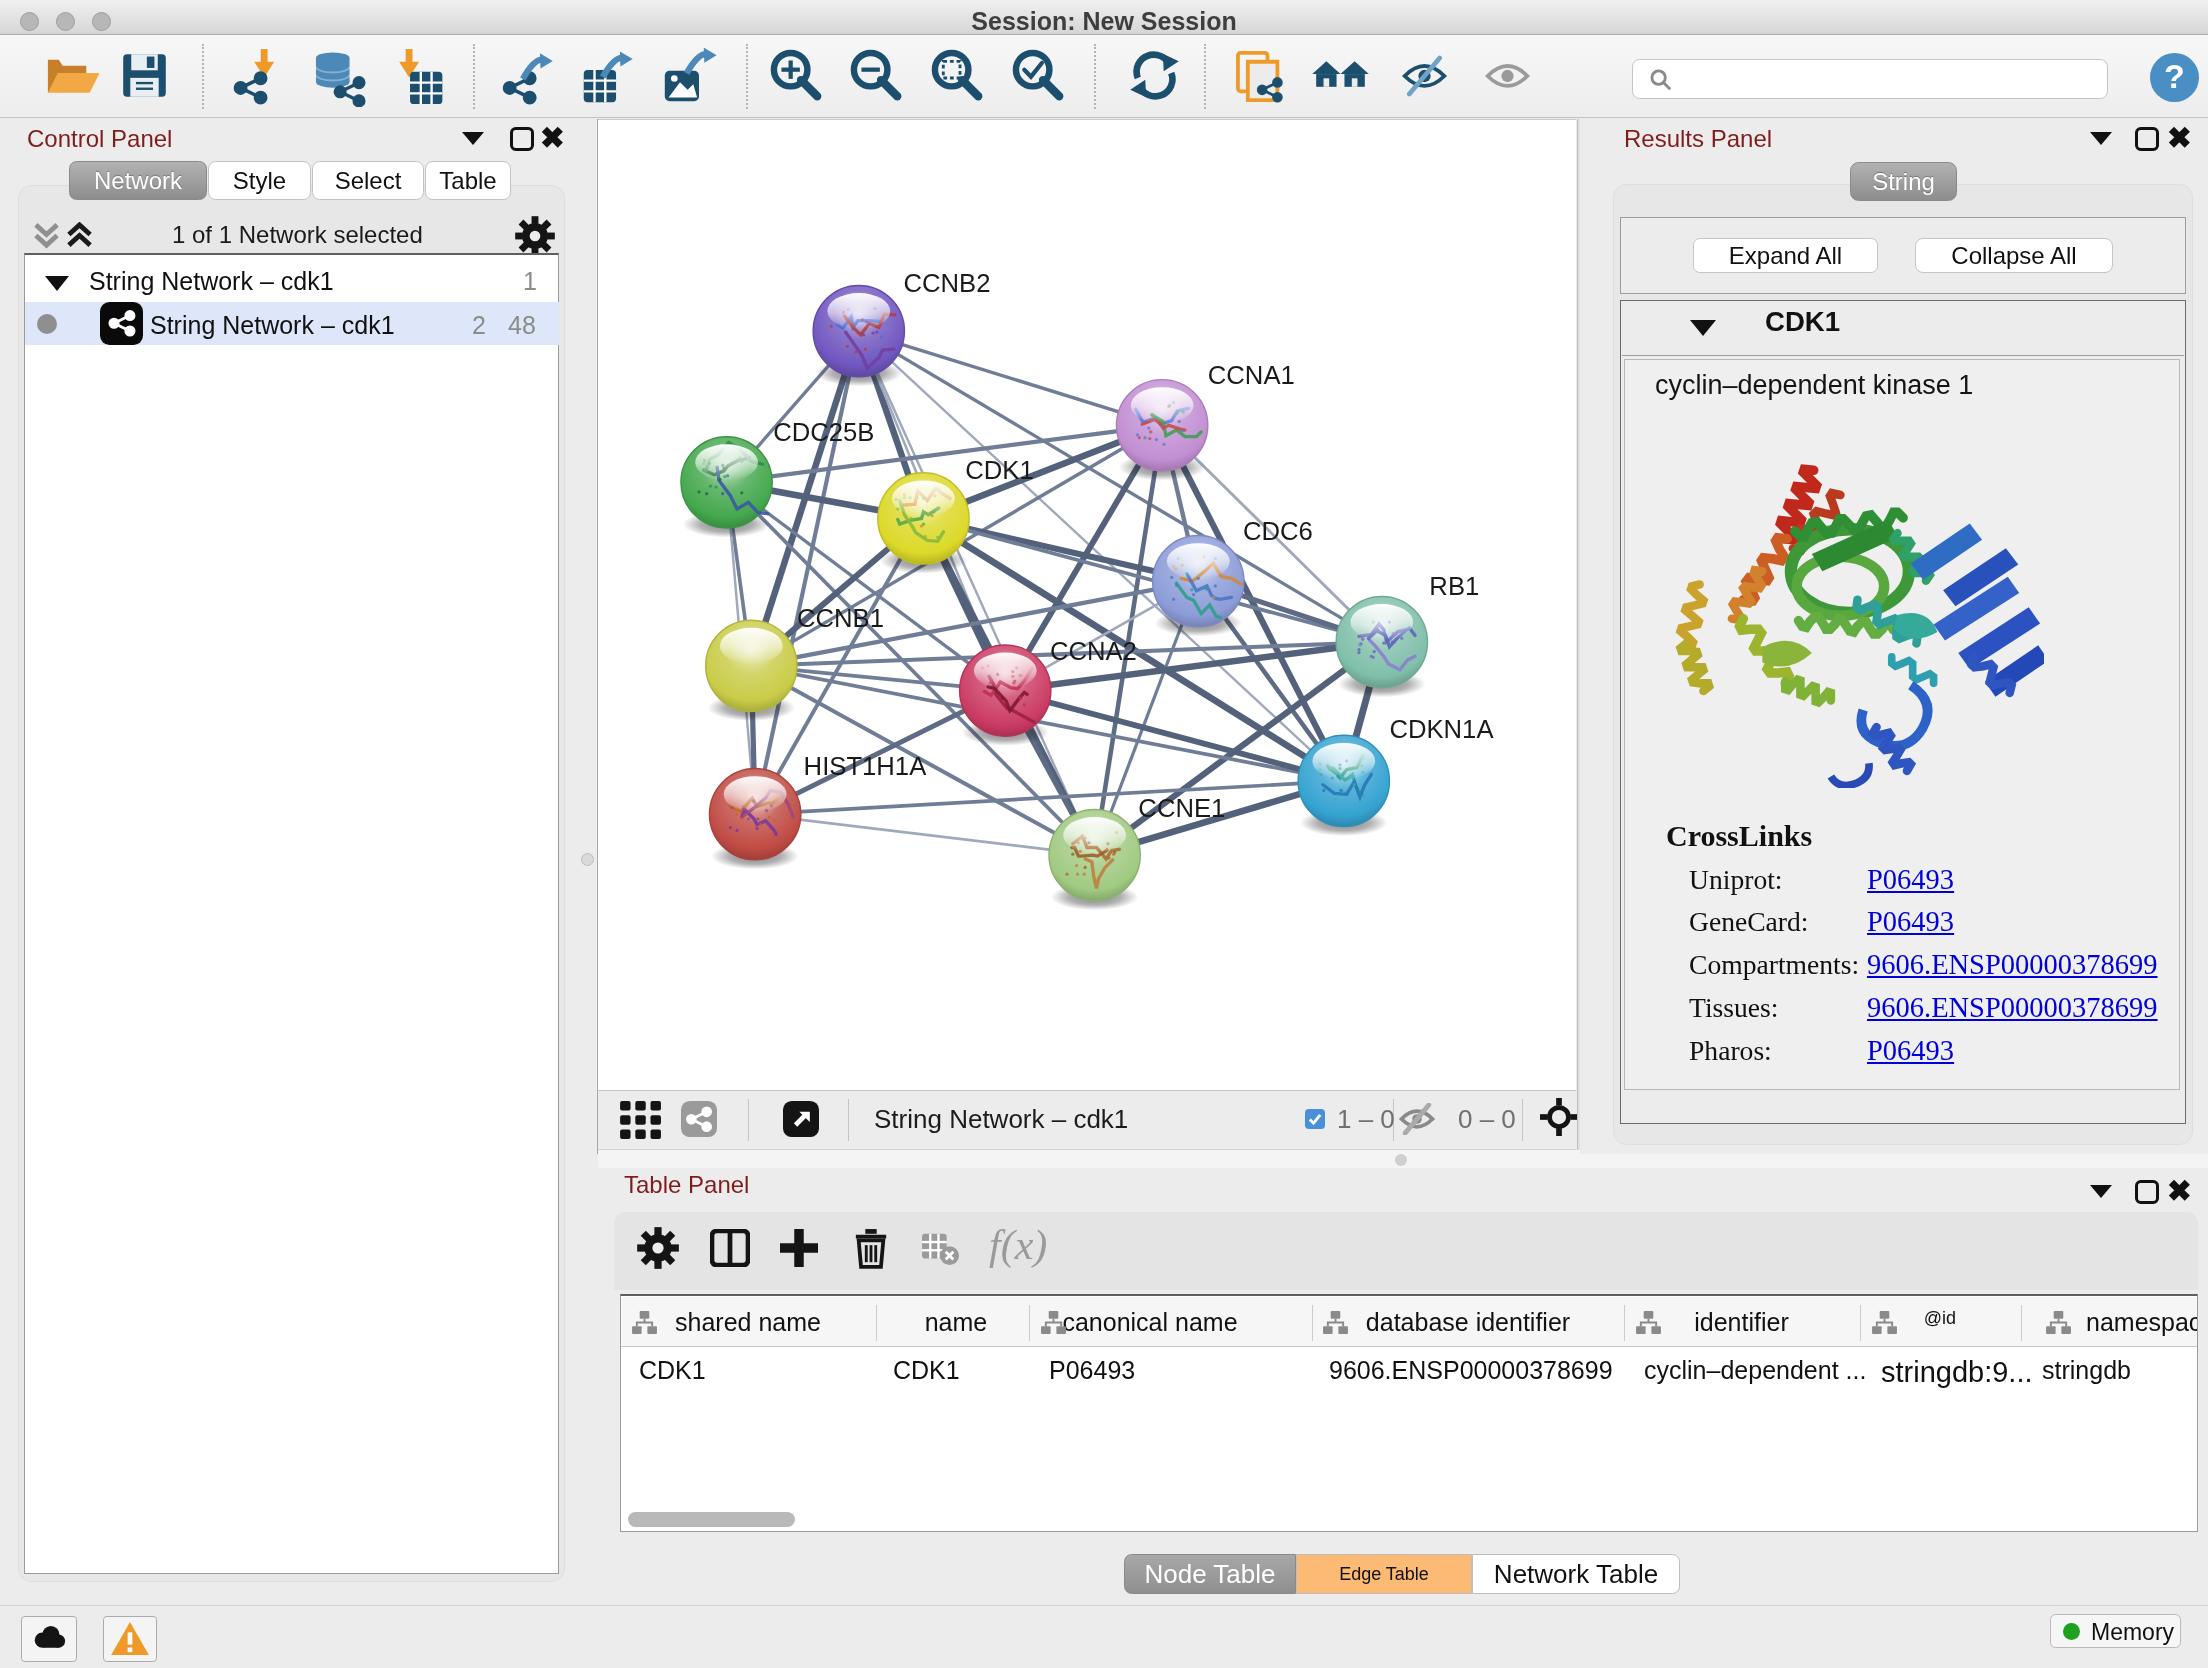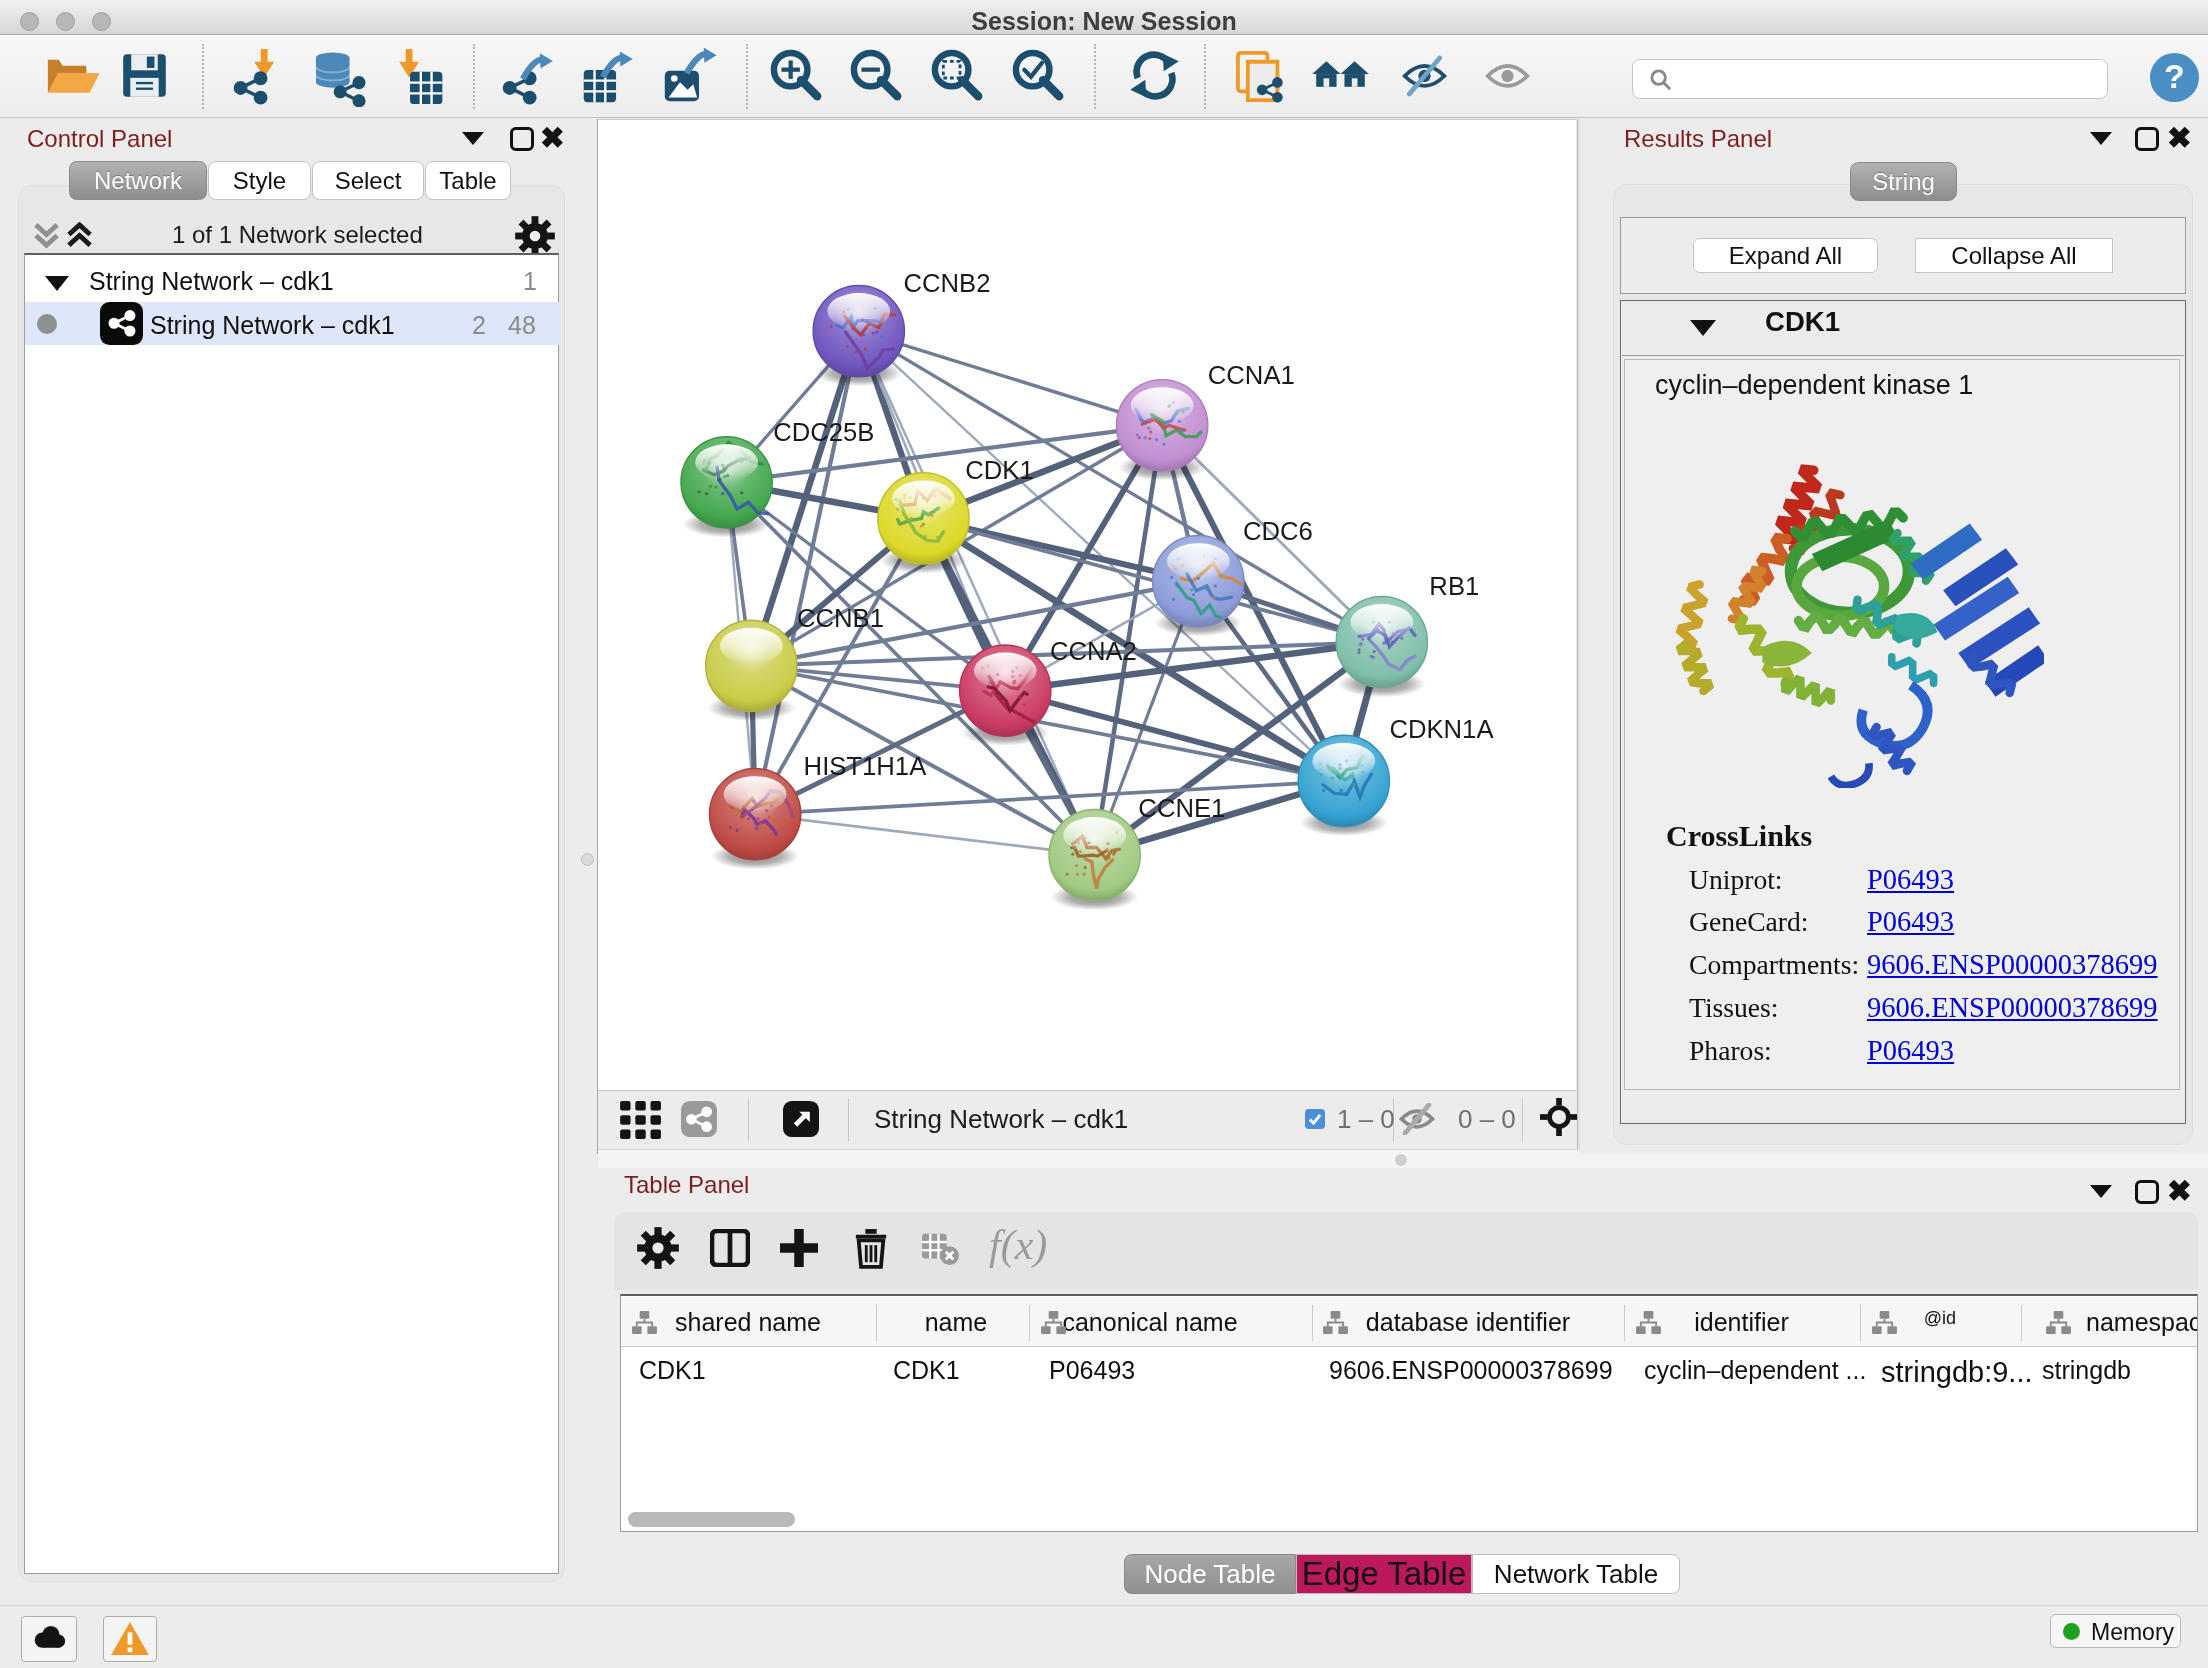--- a/index.html
+++ b/index.html
@@ -666,21 +666,21 @@
   </div>
 <div class="abs" style="left:1580px;top:119px;width:629px;height:1035px;background:#ececec"></div>
 <div class="abs panel-title" style="left:1624px;top:125px">Results Panel</div>
 <div class="abs tri-down" style="left:2090px;top:132px"></div>
 <div class="abs sqbtn" style="left:2135px;top:127px"></div>
 <div class="abs xbtn" style="left:2167px;top:126px">✖</div>
 <div class="abs" style="left:1613px;top:184px;width:580px;height:961px;background:#e7e7e7;border-radius:13.3px;border:1px solid #dedede"></div>
 <div class="abs" style="left:1850px;top:162px;width:107px;height:39px;background:linear-gradient(#b2b2b2,#8d8d8d);border:1px solid #8a8a8a;border-radius:8.6px;color:#fff;font-size:24px;text-align:center;line-height:37px;text-shadow:0 -1px 1px rgba(0,0,0,0.3)">String</div>
 <div class="abs" style="left:1620px;top:217px;width:566px;height:77px;border:1px solid #9d9d9d;background:#ececec"></div>
 <div class="abs" style="left:1693px;top:238px;width:185px;height:35px;background:#fff;border:1px solid #c4c4c4;border-radius:6.7px;font-size:24px;text-align:center;line-height:33px;color:#111">Expand All</div>
-<div class="abs" style="left:1915px;top:238px;width:198px;height:35px;background:#fff;border:1px solid #c4c4c4;border-radius:0;font-size:24px;text-align:center;line-height:33px;color:#111">Collapse All</div>
+<div class="abs" style="left:1915px;top:238px;width:198px;height:35px;background:#fff;border:1px solid #c4c4c4;border-radius:8px;font-size:24px;text-align:center;line-height:33px;color:#111">Collapse All</div>
 <div class="abs" style="left:1620px;top:300px;width:566px;height:824px;border:1.9px solid #6a6a6a;background:#ececec"></div>
 <span class="abs" style="left:1690px;top:320px;width:0;height:0;border-left:13.3px solid transparent;border-right:13.3px solid transparent;border-top:16px solid #111"></span>
 <span class="abs" style="left:1765px;top:306px;font-size:27.6px;font-weight:bold;color:#111">CDK1</span>
 <div class="abs" style="left:1622px;top:355px;width:562px;height:1px;background:#9d9d9d"></div>
 <div class="abs" style="left:1624px;top:359px;width:556px;height:731px;background:#efefef;border:1px solid #b8b8b8"></div>
 <div class="abs" style="left:1655px;top:370px;font-size:27px;color:#141414">cyclin–dependent kinase 1</div>
 <svg class="abs" style="left:1671px;top:457px" width="373" height="331" viewBox="0 0 392 348">
     <path d="M150,14 L140,13 L139,16 L146,23 L153,30 L152,33 L142,32 L132,31 L131,34 L138,41 L145,48 L144,51 L134,50 L124,49 L123,52 L130,59 L137,66 L136,69 L126,68 L116,67 L115,70 L122,77 L129,84 L128,87 L118,86" fill="none" stroke="#c0281c" stroke-width="10" stroke-linecap="round"></path>
     <path d="M178,40 L169,38 L167,41 L170,49 L173,58 L170,61 L161,59 L153,57 L150,60 L153,68 L156,76 L153,79 L145,77 L136,75 L133,78 L136,87 L139,95 L137,98 L128,96" fill="none" stroke="#b93a1e" stroke-width="9" stroke-linecap="round"></path>
     <path d="M122,86 L112,85 L110,88 L114,97 L119,105 L116,109 L107,107 L97,106 L95,109 L99,118 L103,127 L101,130 L91,129 L82,127 L79,131 L84,139 L88,148 L86,151 L76,150" fill="none" stroke="#cc5e24" stroke-width="10" stroke-linecap="round"></path>
@@ -843,21 +843,21 @@
 <div class="abs" style="left:2086px;top:1308px;width:111px;font-size:25px;color:#111;overflow:hidden;white-space:nowrap">namespace</div>
 <span class="abs" style="left:639px;top:1356px;white-space:nowrap;font-size:25px;color:#111">CDK1</span>
 <span class="abs" style="left:893px;top:1356px;white-space:nowrap;font-size:25px;color:#111">CDK1</span>
 <span class="abs" style="left:1049px;top:1356px;white-space:nowrap;font-size:25px;color:#111">P06493</span>
 <span class="abs" style="left:1329px;top:1356px;white-space:nowrap;font-size:25px;color:#111">9606.ENSP00000378699</span>
 <span class="abs" style="left:1644px;top:1356px;white-space:nowrap;font-size:25px;color:#111">cyclin–dependent ...</span>
 <span class="abs" style="left:1881px;top:1356px;white-space:nowrap;font-size:29px;color:#111">stringdb:9...</span>
 <span class="abs" style="left:2042px;top:1356px;white-space:nowrap;font-size:25px;color:#111">stringdb</span>
 <div class="abs" style="left:628px;top:1512px;width:167px;height:15px;border-radius:7.6px;background:#b9b9b9"></div>
 <div class="abs" style="left:1124px;top:1554px;width:172px;height:40px;background:linear-gradient(#a8a8a8,#8f8f8f);color:#fff;border:1px solid #8a8a8a;border-radius:7.6px 0 0 7.6px;line-height:38px;font-size:26px;text-align:center">Node Table</div>
-<div class="abs" style="left:1296px;top:1554px;width:176px;height:40px;background:#be185d;color:#111;border:1px solid #bdbdbd;line-height:38px;font-size:33px;text-align:center">Edge Table</div>
+<div class="abs" style="left:1296px;top:1554px;width:176px;height:40px;background:#fdba74;color:#111;border:1px solid #bdbdbd;line-height:38px;font-size:18px;text-align:center">Edge Table</div>
 <div class="abs" style="left:1472px;top:1554px;width:208px;height:40px;background:#fff;color:#111;border:1px solid #bdbdbd;border-radius:0 7.6px 7.6px 0;line-height:38px;font-size:26px;text-align:center">Network Table</div>
 <div class="abs" style="left:0;top:1605px;width:2208px;height:63px;background:#ececec;border-top:1px solid #d4d4d4"></div>
 <div class="abs" style="left:21px;top:1616px;width:56px;height:46px;background:#f4f4f4;border:1px solid #ababab;border-radius:3.8px"></div>
 <svg class="abs" style="left:30px;top:1624px" width="38" height="28.5" viewBox="0 0 40 30">
     <g fill="#141414">
       <circle cx="13" cy="17" r="8"></circle>
       <circle cx="22" cy="11" r="9"></circle>
       <circle cx="30" cy="18" r="7"></circle>
       <rect x="10" y="15" width="24" height="10" rx="5"></rect>
     </g>

